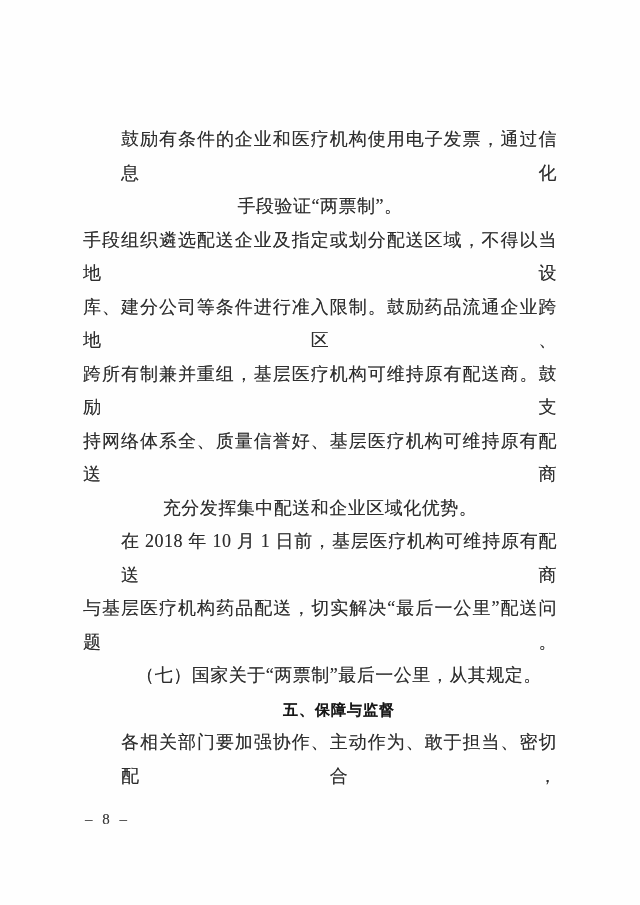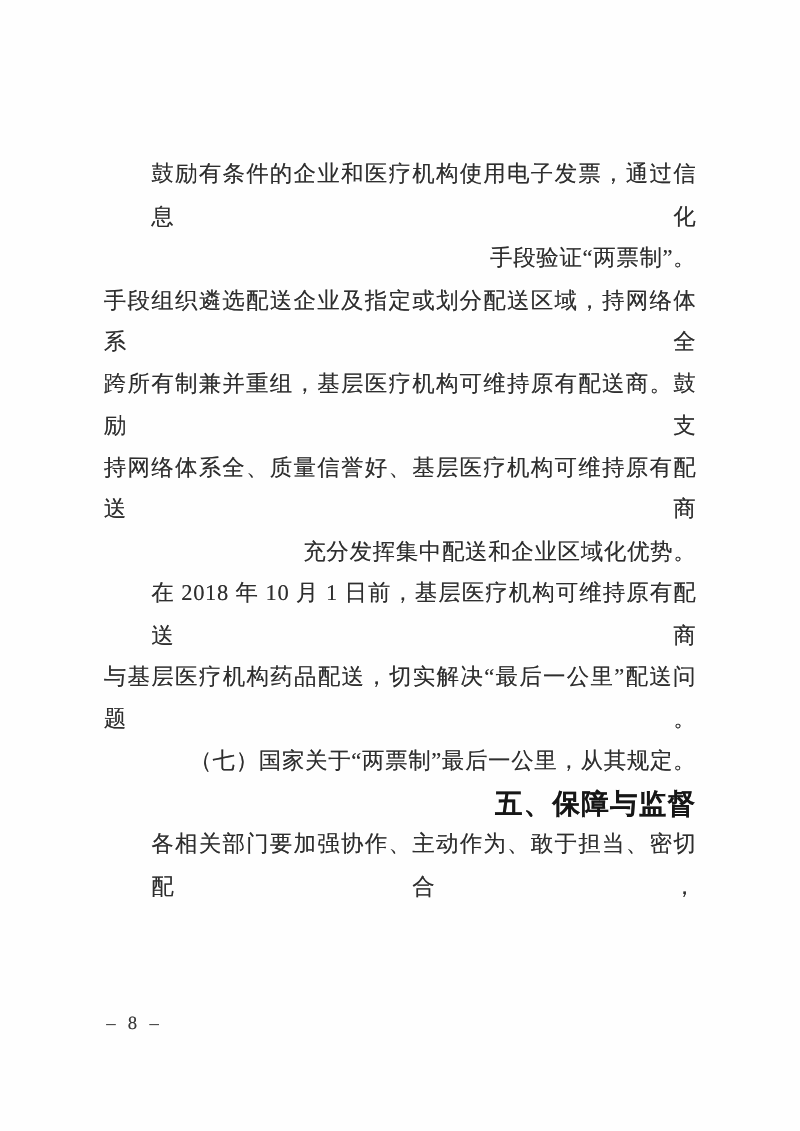--- a/index.html
+++ b/index.html
@@ -22,56 +22,57 @@
     top: 123px;
     width: 474px;
     font-size: 18px;
     line-height: 33.5px;
     color: #2e2e2e;
     text-shadow: 0 0 0.5px rgba(45,45,45,0.55);
     letter-spacing: 0.5px;
   }
   .line {
     white-space: nowrap;
-    text-align: right;
+    text-align: center;
   }
   .line.fill {
     white-space: normal;
     text-align: justify;
     text-align-last: justify;
   }
   .line.indent {
     padding-left: 38px;
   }
   .line.heading {
     font-family: "Liberation Sans", "DejaVu Sans", sans-serif;
     font-weight: bold;
     color: #161616;
-    font-size: 22px;
+    font-size: 15px;
     letter-spacing: 1px;
     text-shadow: 0 0 0.4px rgba(20,20,20,0.6);
   }
   .footer {
     position: absolute;
     left: 85px;
     top: 811px;
     font-size: 15px;
     color: #3a3a3a;
     letter-spacing: 3px;
     text-shadow: 0 0 0.4px rgba(45,45,45,0.5);
   }
 </style>
 </head>
 <body>
 
 <div class="page">
   <div class="content">
     <div class="line indent fill">鼓励有条件的企业和医疗机构使用电子发票，通过信息化</div>
     <div class="line">手段验证“两票制”。</div>
-    <div class="line fill">手段组织遴选配送企业及指定或划分配送区域，持网络体系全</div>
+    <div class="line fill">手段组织遴选配送企业及指定或划分配送区域，不得以当地设</div>
+    <div class="line fill">库、建分公司等条件进行准入限制。鼓励药品流通企业跨地区、</div>
     <div class="line fill">跨所有制兼并重组，基层医疗机构可维持原有配送商。鼓励支</div>
     <div class="line fill">持网络体系全、质量信誉好、基层医疗机构可维持原有配送商</div>
     <div class="line">充分发挥集中配送和企业区域化优势。</div>
     <div class="line indent fill">在 2018 年 10 月 1 日前，基层医疗机构可维持原有配送商</div>
     <div class="line fill">与基层医疗机构药品配送，切实解决“最后一公里”配送问题。</div>
     <div class="line indent">（七）国家关于“两票制”最后一公里，从其规定。</div>
     <div class="line indent heading">五、保障与监督</div>
     <div class="line indent fill">各相关部门要加强协作、主动作为、敢于担当、密切配合，</div>
 
   </div>

